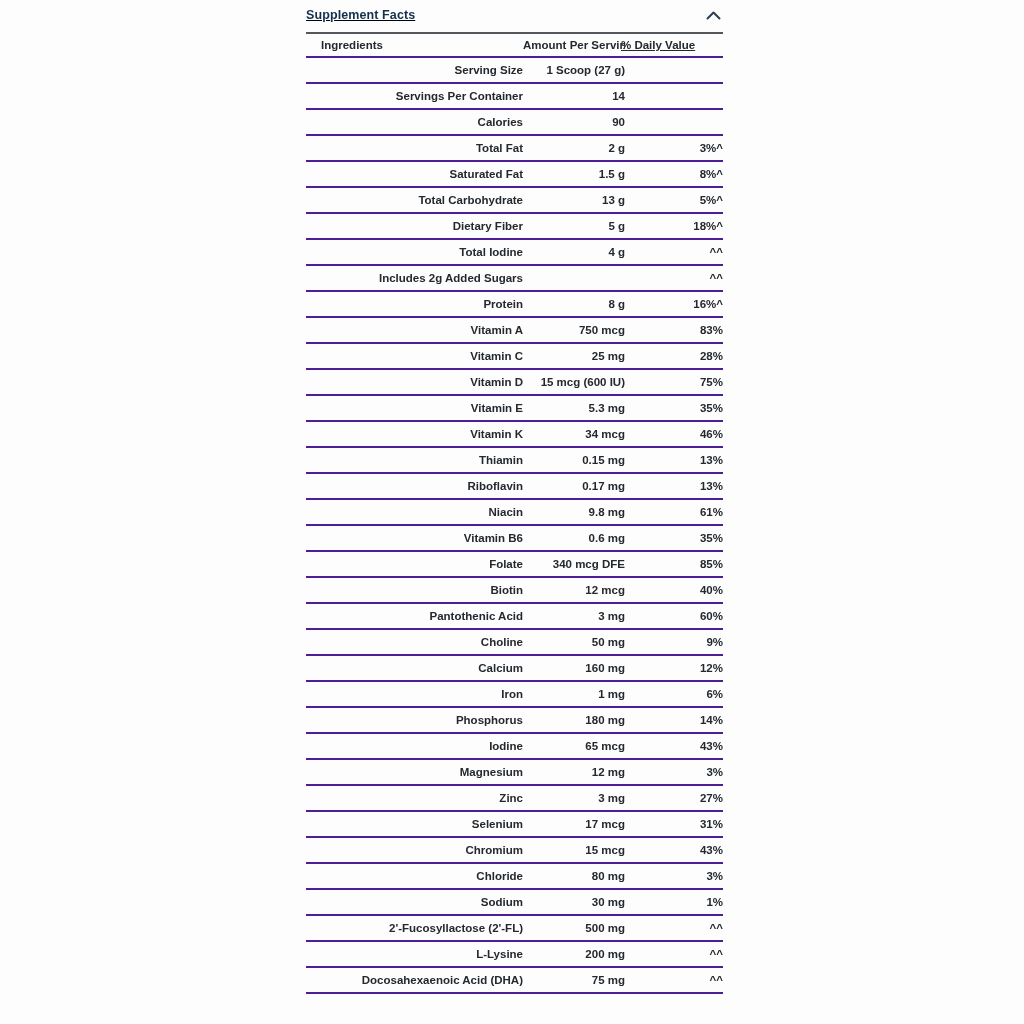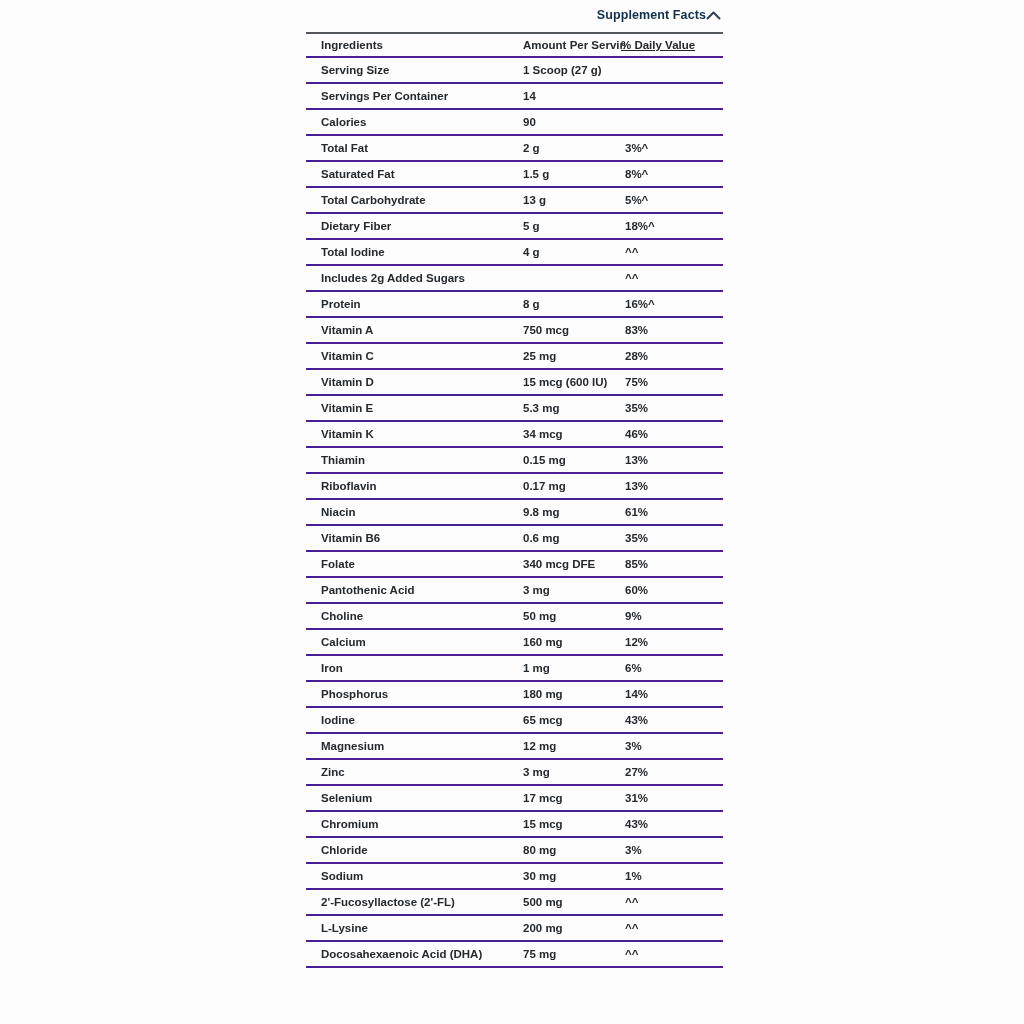--- a/index.html
+++ b/index.html
@@ -11,24 +11,25 @@
     position: relative;
   }
   .panel {
     position: absolute;
     left: 306px;
     top: 6px;
     width: 417px;
   }
   .panel-header {
     display: flex;
-    justify-content: flex-end;
+    justify-content: space-between;
     align-items: center;
     height: 18px;
     cursor: pointer;
+    text-decoration: underline;
   }
   .panel-title {
     font-size: 12.5px;
     font-weight: 700;
     color: #12304e;
     letter-spacing: 0.1px;
   }
   .chevron {
     display: flex;
     align-items: center;
@@ -50,20 +51,21 @@
     font-size: 11.5px;
     font-weight: 700;
     color: #24292e;
   }
   .t-head .cell-dv { margin-left: -4px; text-decoration: underline; }
   .t-body .t-row {
     height: 26px;
     font-size: 11.5px;
     font-weight: 600;
     color: #24292e;
+    text-align: right;
   }
   .cell { white-space: nowrap; overflow: hidden; }
 </style>
 </head>
 <body>
 
 <div class="panel">
 
   <div class="panel-header">
     <span class="panel-title">Supplement Facts</span>
@@ -195,20 +197,25 @@
     <span class="cell">35%</span>
   </div>
 
   <div class="t-row">
     <span class="cell">Folate</span>
     <span class="cell">340 mcg DFE</span>
     <span class="cell">85%</span>
   </div>
 
 
+  <div class="t-row">
+    <span class="cell">Biotin</span>
+    <span class="cell">12 mcg</span>
+    <span class="cell">40%</span>
+  </div>
 
   <div class="t-row">
     <span class="cell">Pantothenic Acid</span>
     <span class="cell">3 mg</span>
     <span class="cell">60%</span>
   </div>
 
   <div class="t-row">
     <span class="cell">Choline</span>
     <span class="cell">50 mg</span>

